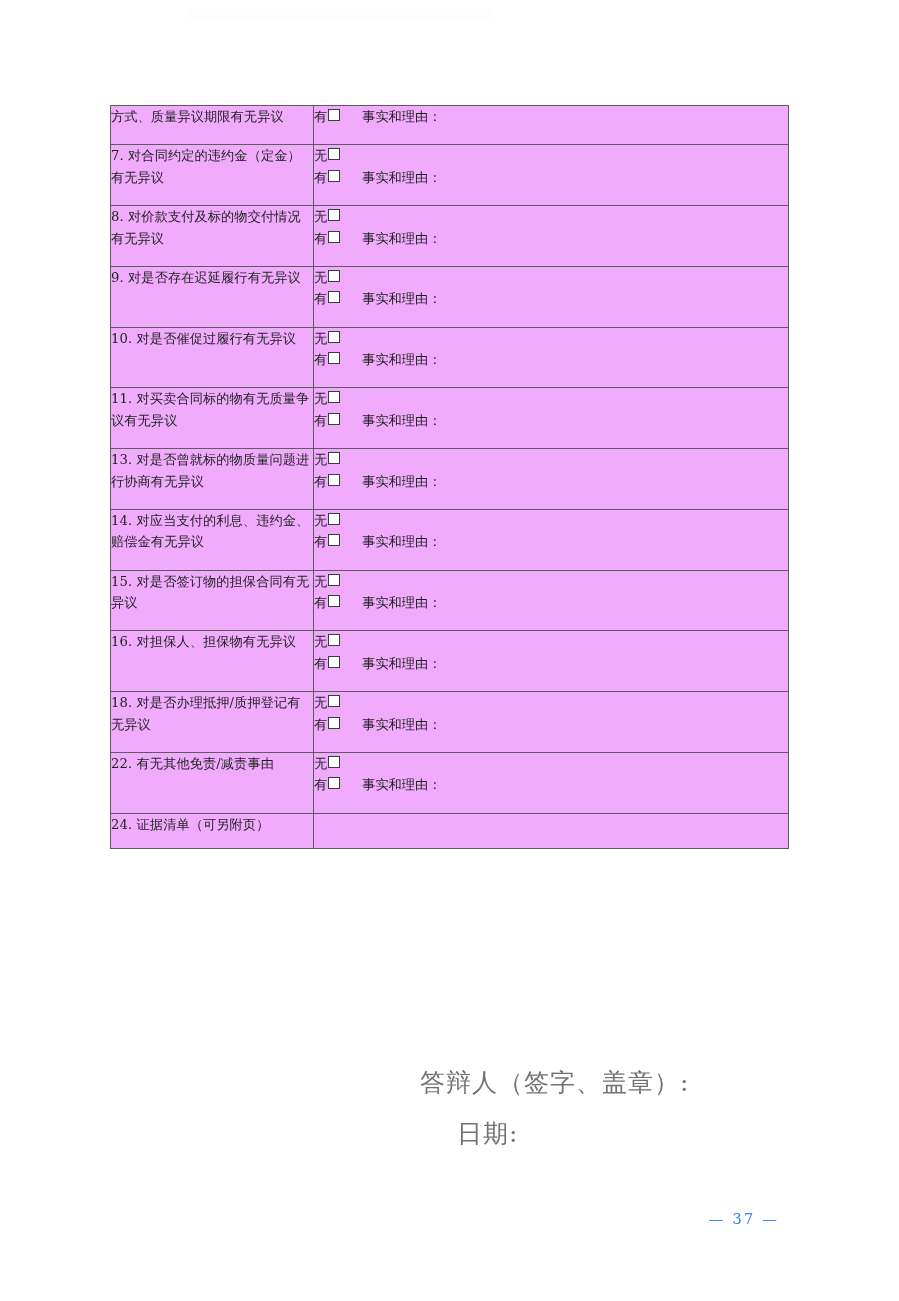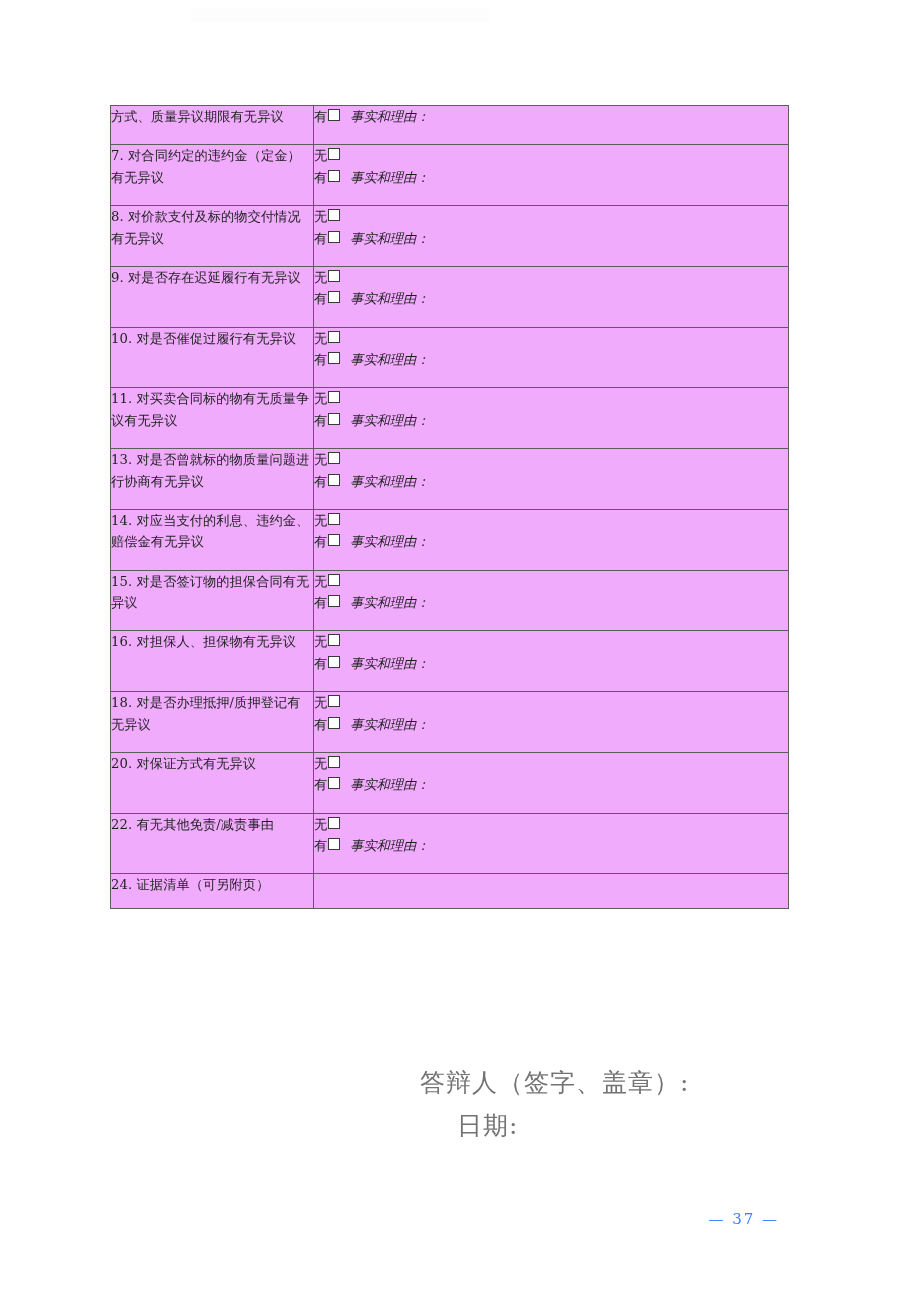--- a/index.html
+++ b/index.html
@@ -71,21 +71,21 @@
     display: inline-block;
     width: 10px;
     height: 10px;
     border: 1px solid #3a3a3a;
     background: #fff;
     position: relative;
     top: 0px;
     margin-right: 4px;
     flex: none;
   }
-  .reason { margin-left: 6px; font-style: italic; }
+  .reason { margin-left: 18px; }
 
   
   .spacer-1 { height: 17px; }
   .spacer-2 { height: 34px; }
 
   
   #signature-block {
     position: absolute;
     left: 420px;
     top: 1070px;
@@ -97,21 +97,21 @@
   #signature-block .sig-line {
     font-size: 25px;
     letter-spacing: 1px;
     line-height: 1.0;
     white-space: nowrap;
   }
   #signature-block .date-line {
     font-size: 25px;
     letter-spacing: 1px;
     line-height: 1.0;
-    margin-top: 18px;
+    margin-top: 26px;
     margin-left: 37px;
     white-space: nowrap;
   }
 
   
   #page-number {
     position: absolute;
     left: 0;
     top: 1210px;
     width: 779px;
@@ -300,35 +300,20 @@
             </div>
             <div class="opt-line">
               <span class="opt-word">有</span>
               <span class="chk"></span>
               <span class="reason">事实和理由：</span>
             </div>
             <div class="spacer-1"></div>
           </td>
         </tr>
         <tr>
-          <td class="label-cell">20. 对保证方式有无异议</td>
-          <td class="ans-cell">
-            <div class="opt-line">
-              <span class="opt-word">无</span>
-              <span class="chk"></span>
-            </div>
-            <div class="opt-line">
-              <span class="opt-word">有</span>
-              <span class="chk"></span>
-              <span class="reason">事实和理由：</span>
-            </div>
-            <div class="spacer-1"></div>
-          </td>
-        </tr>
-        <tr>
           <td class="label-cell">22. 有无其他免责/减责事由</td>
           <td class="ans-cell">
             <div class="opt-line">
               <span class="opt-word">无</span>
               <span class="chk"></span>
             </div>
             <div class="opt-line">
               <span class="opt-word">有</span>
               <span class="chk"></span>
               <span class="reason">事实和理由：</span>

